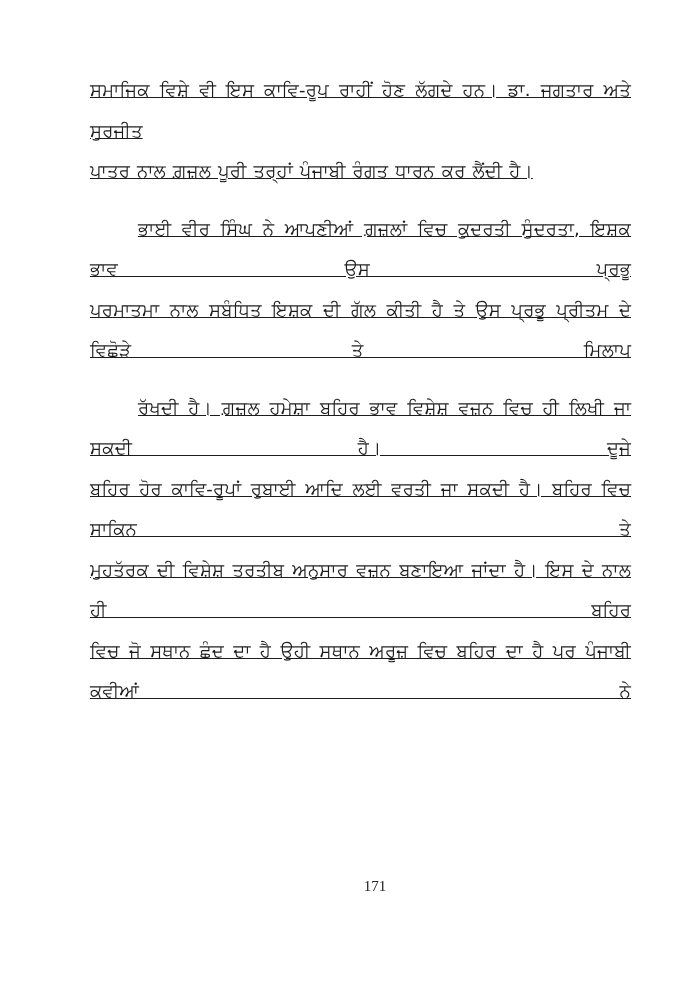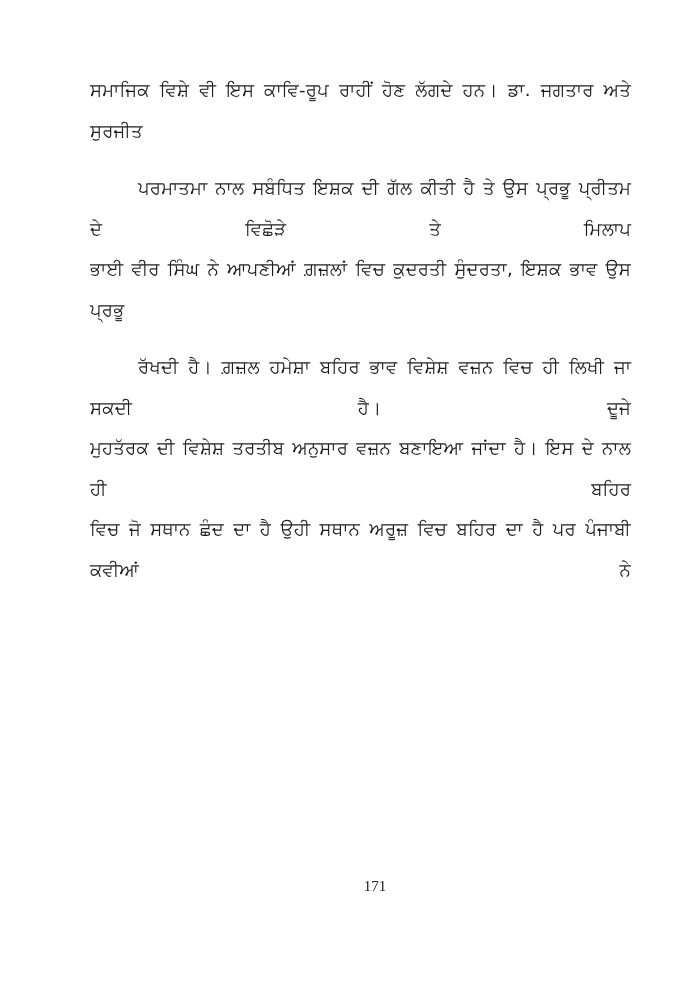--- a/index.html
+++ b/index.html
@@ -20,44 +20,47 @@
     left:90px;top:70px;width:541px;
   }
   .paragraph{margin:0 0 17px 0;}
   .line{
     font-size:18px;
     line-height:40.5px;
     text-align:justify;
     text-align-last:left;
     letter-spacing:0.2px;
     word-spacing:1px;
+    text-decoration:underline;
   }
   .line.jl{text-align-last:justify;}
   .paragraph.indent .line:first-child{text-indent:48px;}
   .page-number{
     position:absolute;top:878px;left:0;width:100%;
     text-align:center;
     font-family:"Liberation Serif","DejaVu Serif",serif;
     font-size:15px;
     color:#222222;
     padding-left:25px;
   }
 </style>
 </head>
 <body>
 
 <div class="page">
   <div class="text-body">
       <div class="paragraph">
         <div class="line jl">ਸਮਾਜਿਕ ਵਿਸ਼ੇ ਵੀ ਇਸ ਕਾਵਿ-ਰੂਪ ਰਾਹੀਂ ਹੋਣ ਲੱਗਦੇ ਹਨ।  ਡਾ. ਜਗਤਾਰ ਅਤੇ ਸੁਰਜੀਤ</div>
+        <div class="line">ਪਾਤਰ ਨਾਲ ਗ਼ਜ਼ਲ ਪੂਰੀ ਤਰ੍ਹਾਂ ਪੰਜਾਬੀ ਰੰਗਤ ਧਾਰਨ ਕਰ ਲੈਂਦੀ ਹੈ।</div>
       </div>
       <div class="paragraph indent">
+        <div class="line jl">ਭਾਈ ਵੀਰ ਸਿੰਘ ਨੇ ਆਪਣੀਆਂ ਗ਼ਜ਼ਲਾਂ ਵਿਚ ਕੁਦਰਤੀ ਸੁੰਦਰਤਾ, ਇਸ਼ਕ ਭਾਵ ਉਸ ਪ੍ਰਭੂ</div>
         <div class="line jl">ਪਰਮਾਤਮਾ ਨਾਲ ਸਬੰਧਿਤ ਇਸ਼ਕ ਦੀ ਗੱਲ ਕੀਤੀ ਹੈ ਤੇ ਉਸ ਪ੍ਰਭੂ ਪ੍ਰੀਤਮ ਦੇ ਵਿਛੋੜੇ ਤੇ ਮਿਲਾਪ</div>
-        <div class="line jl">ਭਾਈ ਵੀਰ ਸਿੰਘ ਨੇ ਆਪਣੀਆਂ ਗ਼ਜ਼ਲਾਂ ਵਿਚ ਕੁਦਰਤੀ ਸੁੰਦਰਤਾ, ਇਸ਼ਕ ਭਾਵ ਉਸ ਪ੍ਰਭੂ</div>
       </div>
       <div class="paragraph indent">
         <div class="line jl">ਰੱਖਦੀ ਹੈ। ਗ਼ਜ਼ਲ ਹਮੇਸ਼ਾ ਬਹਿਰ ਭਾਵ ਵਿਸ਼ੇਸ਼ ਵਜ਼ਨ ਵਿਚ ਹੀ ਲਿਖੀ ਜਾ ਸਕਦੀ ਹੈ। ਦੂਜੇ</div>
+        <div class="line jl">ਬਹਿਰ ਹੋਰ ਕਾਵਿ-ਰੂਪਾਂ ਰੁਬਾਈ ਆਦਿ ਲਈ ਵਰਤੀ ਜਾ ਸਕਦੀ ਹੈ। ਬਹਿਰ ਵਿਚ ਸਾਕਿਨ ਤੇ</div>
         <div class="line jl">ਮੁਹਤੱਰਕ ਦੀ ਵਿਸ਼ੇਸ਼ ਤਰਤੀਬ ਅਨੁਸਾਰ ਵਜ਼ਨ ਬਣਾਇਆ ਜਾਂਦਾ ਹੈ। ਇਸ ਦੇ ਨਾਲ ਹੀ ਬਹਿਰ</div>
         <div class="line jl">ਵਿਚ ਜੋ ਸਥਾਨ ਛੰਦ ਦਾ ਹੈ ਉਹੀ ਸਥਾਨ ਅਰੂਜ਼ ਵਿਚ ਬਹਿਰ ਦਾ ਹੈ ਪਰ ਪੰਜਾਬੀ ਕਵੀਆਂ ਨੇ</div>
       </div>
     </div>
   <div class="page-number">171</div>
 </div>
 
 </body></html>

